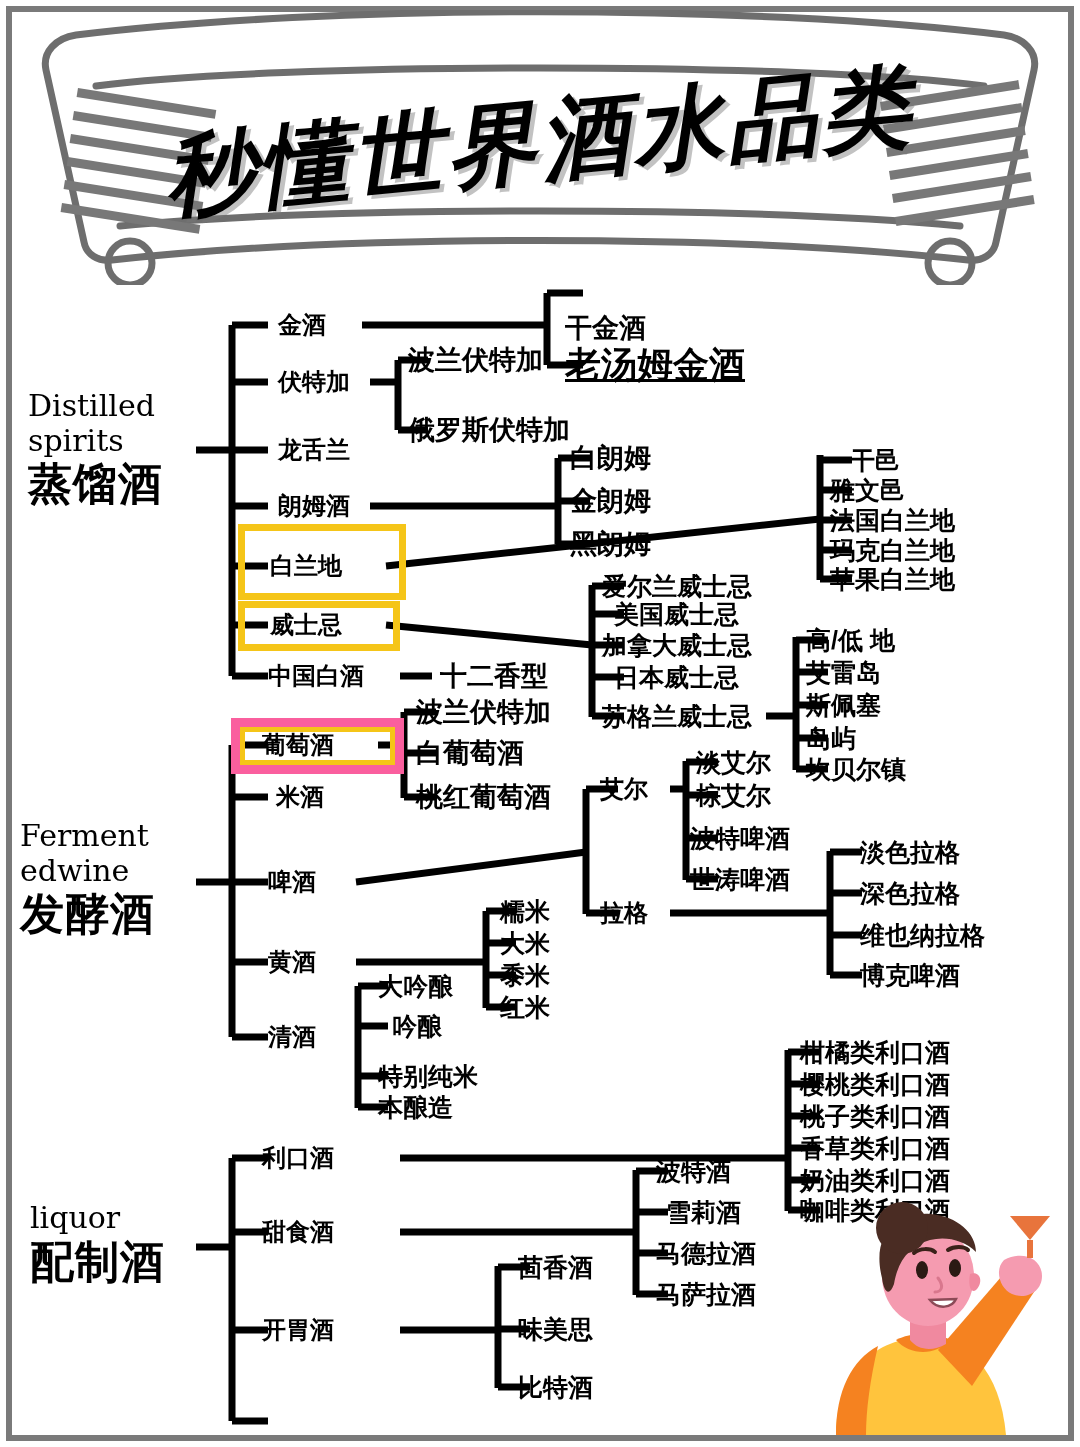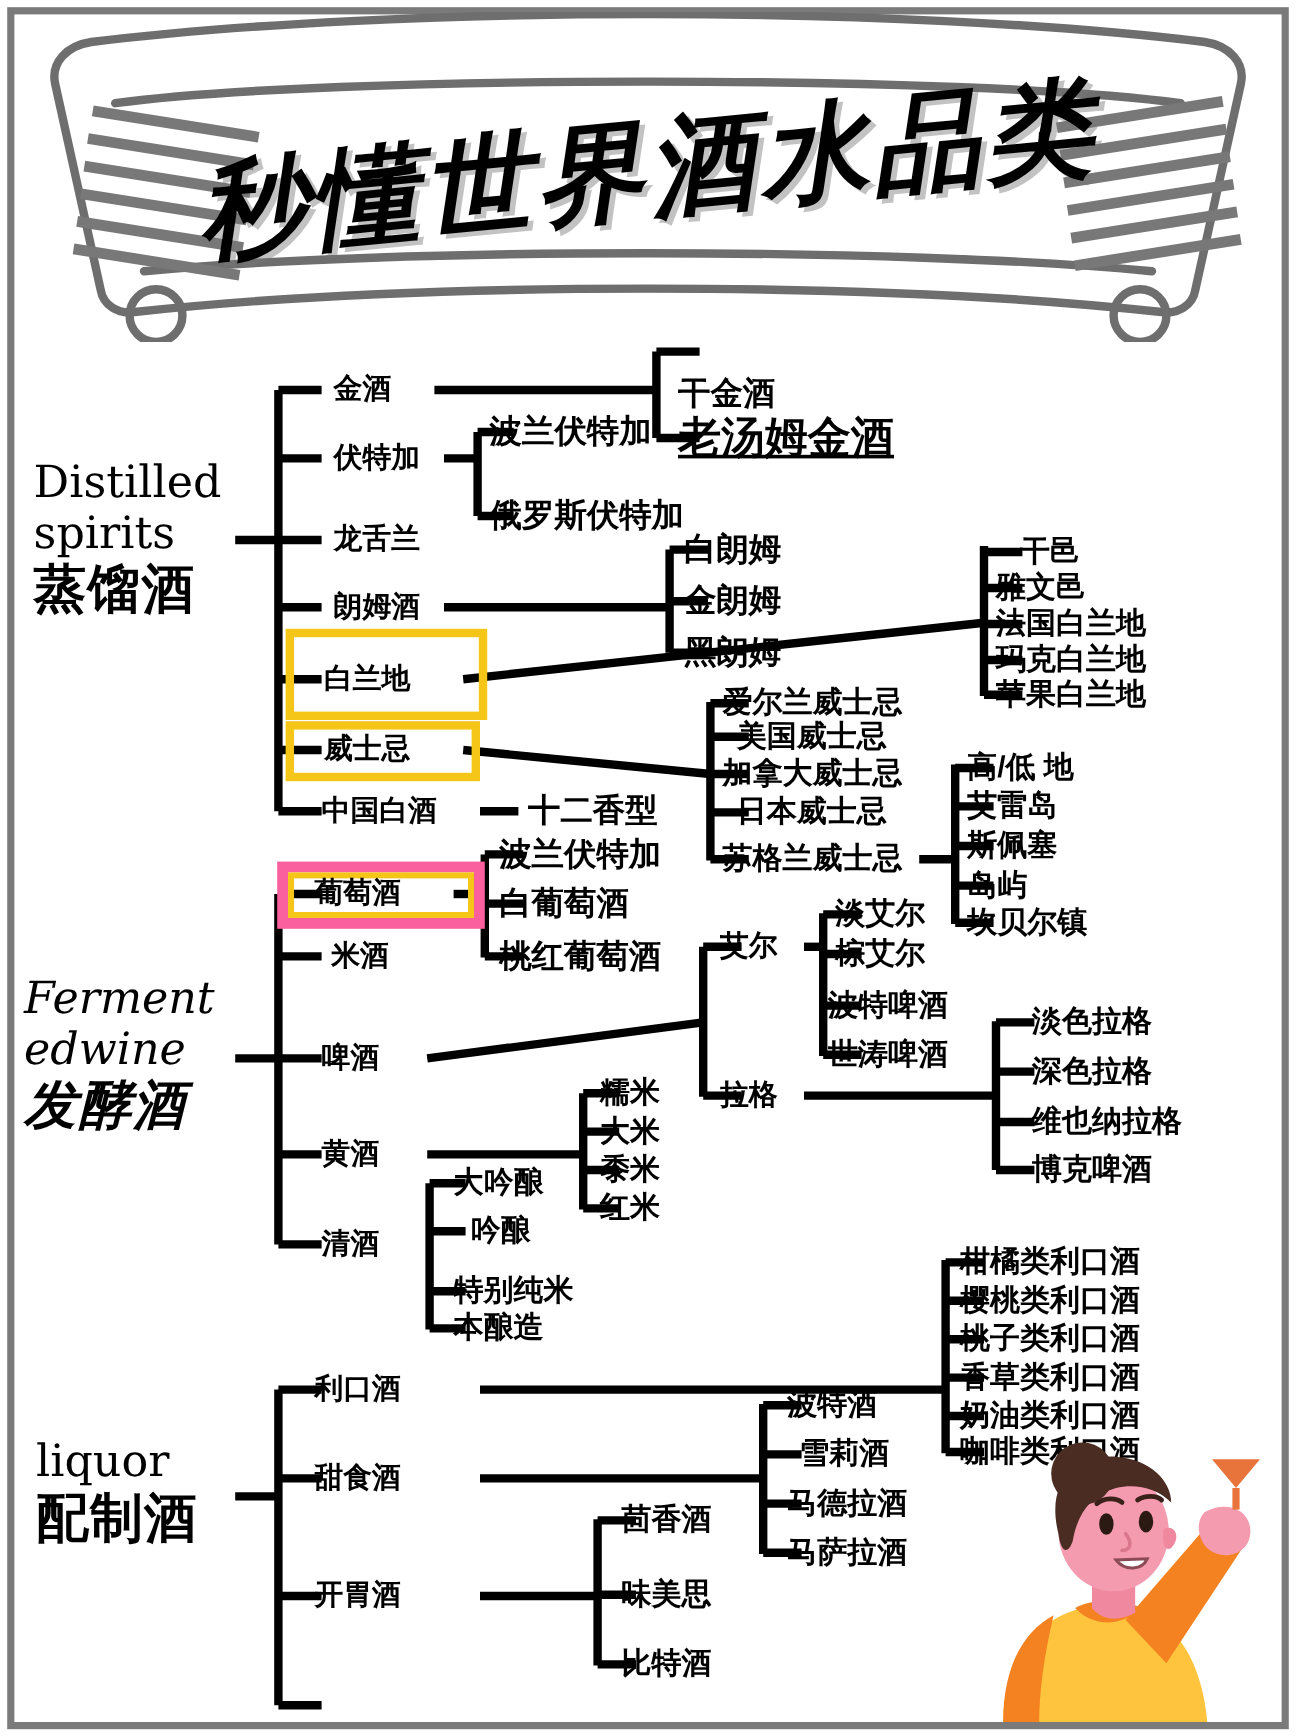--- a/index.html
+++ b/index.html
@@ -31,21 +31,21 @@
   .node{position:absolute;white-space:nowrap;color:#000;
         font-family:"Liberation Sans","DejaVu Sans",sans-serif;
         transform:translateY(-50%);line-height:1;}
   .l1{font-size:24px;font-weight:600;}
   .l2{font-size:27px;font-weight:600;}
   .l3{font-size:25px;font-weight:600;}
   .big{font-size:36px;font-weight:700;text-decoration:underline;}
 
   .cat{position:absolute;transform:translateY(-50%);}
   .cat .en{font-family:"DejaVu Serif","Liberation Serif",serif;
-           font-size:37px;line-height:1.15;color:#000;font-weight:400;}
+           font-size:30px;line-height:1.15;color:#000;font-weight:400;}
   .cat .cn{font-family:"Liberation Sans","DejaVu Sans",sans-serif;
            font-size:44px;font-weight:bold;color:#000;line-height:1.2;
            letter-spacing:1px;}
 
   
   .hl{position:absolute;box-sizing:border-box;background:transparent;}
   .hl-y{border:7px solid #f5c518;}
   .hl-pink-outer{border:9px solid #fa5f9e;}
   .hl-pink-inner{border:5px solid #f5c518;}
 
@@ -227,21 +227,21 @@
         <path d="M498 1329 L530 1329"></path>
         <path d="M498 1387 L530 1387"></path>
       </g>
     </svg>
 
     <div class="cat" style="left:28px;top:450px;">
       <div class="en">Distilled</div>
       <div class="en">spirits</div>
       <div class="cn">蒸馏酒</div>
     </div>
-    <div class="cat" style="left:20px;top:880px;font-style:italic;">
+    <div class="cat" style="left:20px;top:880px;">
       <div class="en">Ferment</div>
       <div class="en">edwine</div>
       <div class="cn">发酵酒</div>
     </div>
     <div class="cat" style="left:30px;top:1245px;">
       <div class="en">liquor</div>
       <div class="cn">配制酒</div>
     </div>
 
     <div class="hl hl-y" style="left:238px;top:524px;width:168px;height:76px;"></div>

